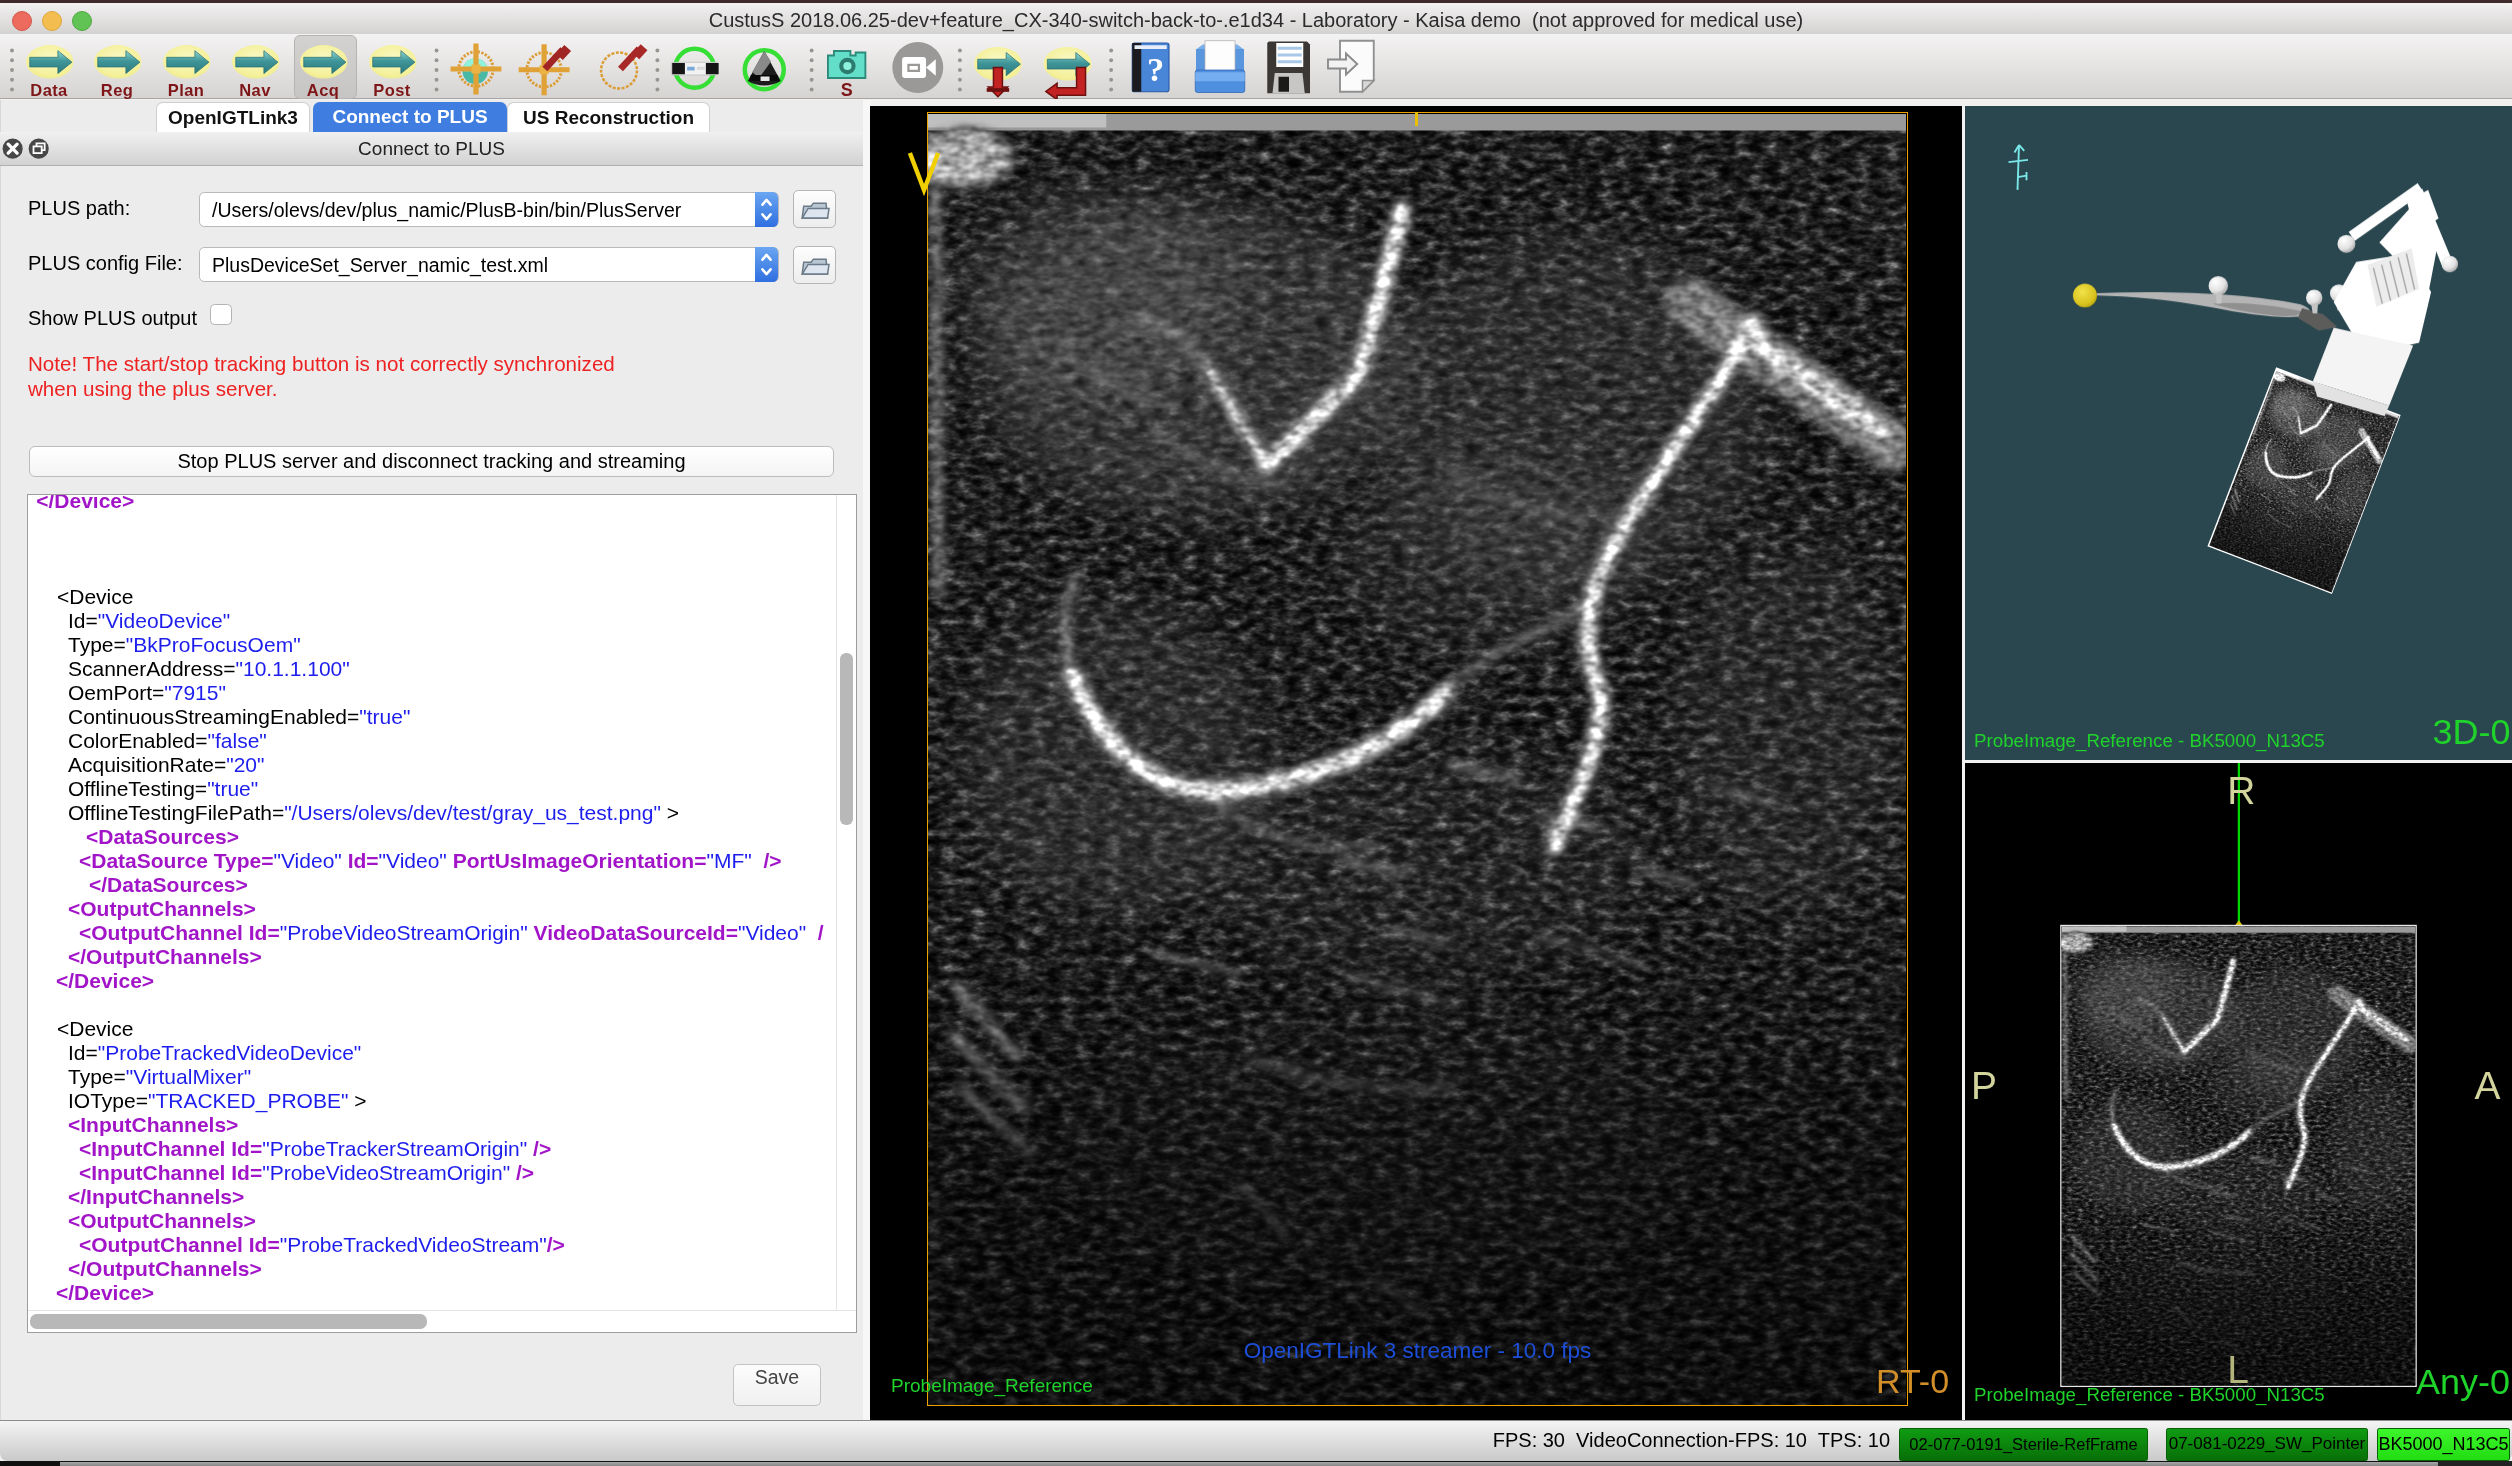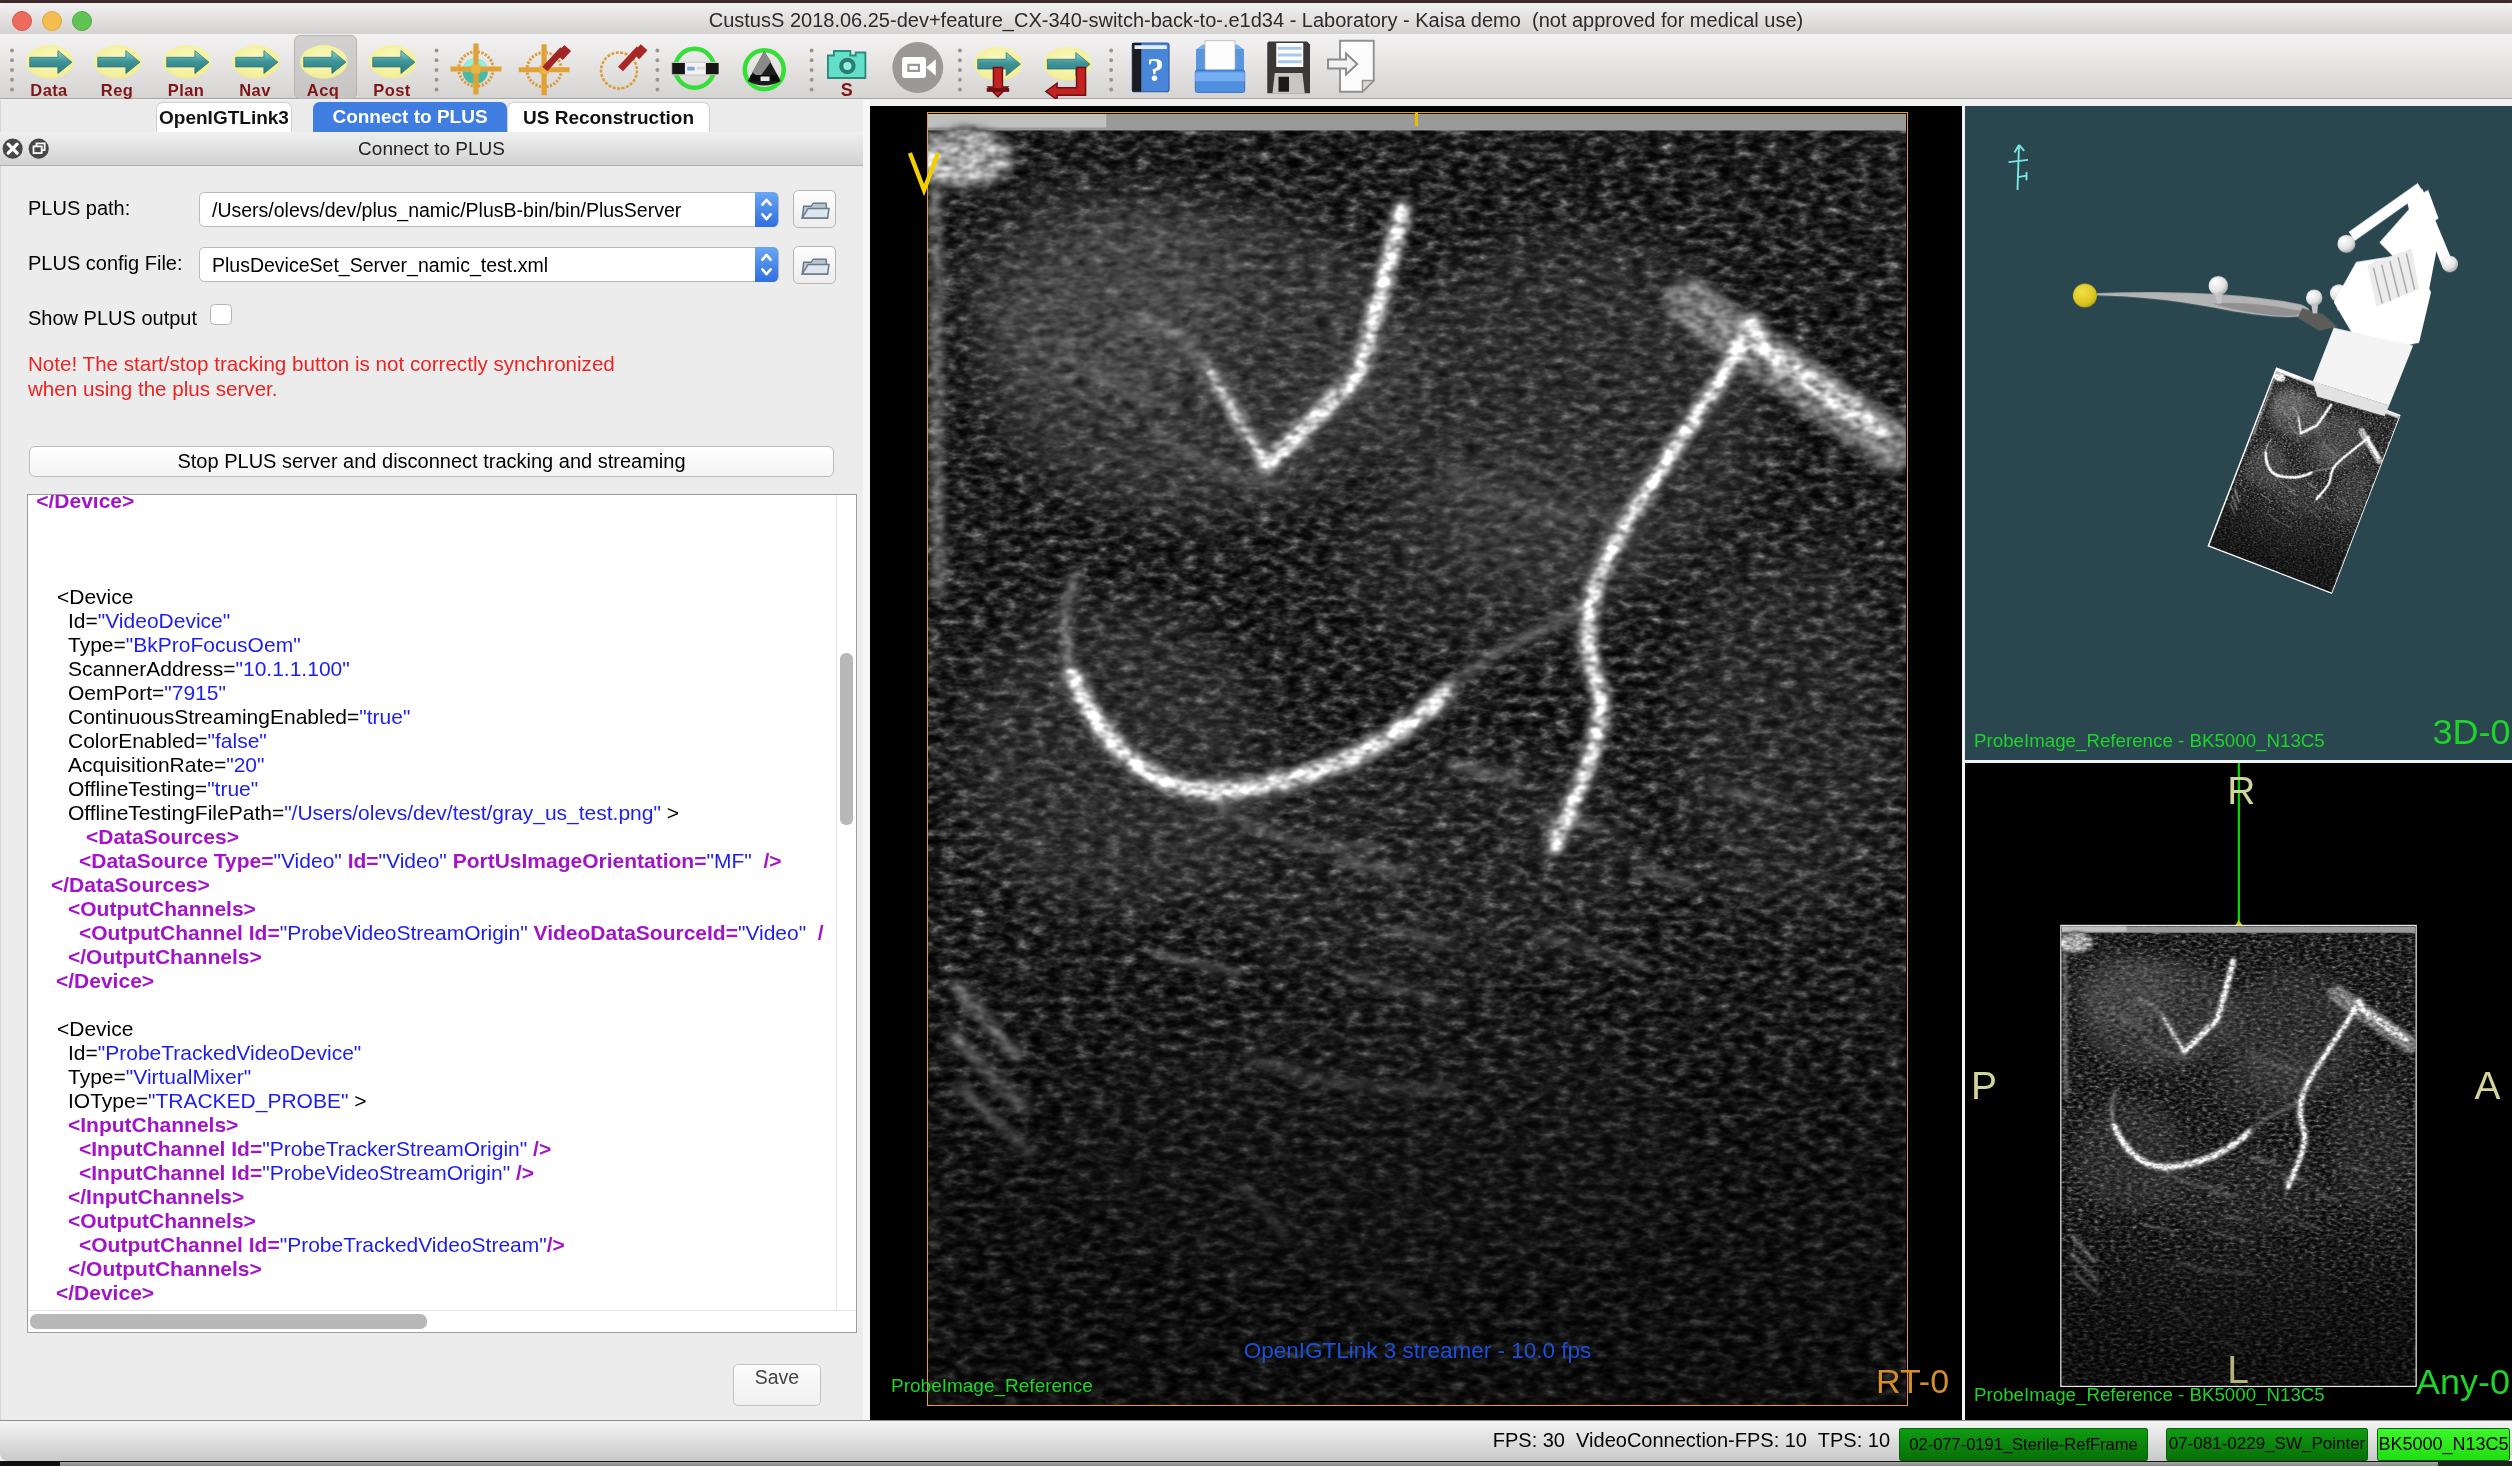--- a/index.html
+++ b/index.html
@@ -239,21 +239,21 @@
       <circle cx="1282" cy="74" r="2.6"></circle>
 <circle cx="1484" cy="22" r="2.6"></circle>
       <circle cx="1484" cy="35" r="2.6"></circle>
       <circle cx="1484" cy="48" r="2.6"></circle>
       <circle cx="1484" cy="61" r="2.6"></circle>
       <circle cx="1484" cy="74" r="2.6"></circle>
 </g>
 </svg>
 <div class="abs" id="lpanel"></div>
 <div class="abs" id="gap1"></div>
-<div class="abs tab" style="left:156px;width:136px">OpenIGTLink3</div>
+<div class="abs tab" style="left:156px;width:154px">OpenIGTLink3</div>
 <div class="abs tab" id="tabsel" style="left:313px;width:194px">Connect to PLUS</div>
 <div class="abs tab" style="left:507px;width:203px">US Reconstruction</div>
 <div class="abs" id="phdr">
     <div class="abs t">Connect to PLUS</div>
   </div>
 <svg class="abs" style="left:0;top:132px" width="67" height="34" viewBox="0 0 90 45">
 <circle cx="17" cy="22" r="13.5" fill="#474747"></circle>
 <path d="M11 16 L23 28 M23 16 L11 28" stroke="#fff" stroke-width="4.5" stroke-linecap="round"></path>
 <circle cx="52" cy="22" r="13.5" fill="#474747"></circle>
 <rect x="45" y="19" width="11" height="9" fill="none" stroke="#fff" stroke-width="2.4"></rect>
@@ -294,21 +294,21 @@
 <div style="padding-left:40px">Type=<i>"BkProFocusOem"</i></div>
 <div style="padding-left:40px">ScannerAddress=<i>"10.1.1.100"</i></div>
 <div style="padding-left:40px">OemPort=<i>"7915"</i></div>
 <div style="padding-left:40px">ContinuousStreamingEnabled=<i>"true"</i></div>
 <div style="padding-left:40px">ColorEnabled=<i>"false"</i></div>
 <div style="padding-left:40px">AcquisitionRate=<i>"20"</i></div>
 <div style="padding-left:40px">OfflineTesting=<i>"true"</i></div>
 <div style="padding-left:40px">OfflineTestingFilePath=<i>"/Users/olevs/dev/test/gray_us_test.png"</i> &gt;</div>
 <div style="padding-left:58px"><b>&lt;DataSources&gt;</b></div>
 <div style="padding-left:51px"><b>&lt;DataSource Type=</b><i>"Video"</i> <b>Id=</b><i>"Video"</i> <b>PortUsImageOrientation=</b><i>"MF"</i> <b>&nbsp;/&gt;</b></div>
-<div style="padding-left:23px"><b>&lt;/DataSources&gt;</b></div>
+<div style="padding-left:61px"><b>&lt;/DataSources&gt;</b></div>
 <div style="padding-left:40px"><b>&lt;OutputChannels&gt;</b></div>
 <div style="padding-left:51px"><b>&lt;OutputChannel Id=</b><i>"ProbeVideoStreamOrigin"</i> <b>VideoDataSourceId=</b><i>"Video"</i> <b>&nbsp;/</b></div>
 <div style="padding-left:40px"><b>&lt;/OutputChannels&gt;</b></div>
 <div style="padding-left:28px"><b>&lt;/Device&gt;</b></div>
 <div>&nbsp;</div>
 <div style="padding-left:29px">&lt;Device</div>
 <div style="padding-left:40px">Id=<i>"ProbeTrackedVideoDevice"</i></div>
 <div style="padding-left:40px">Type=<i>"VirtualMixer"</i></div>
 <div style="padding-left:40px">IOType=<i>"TRACKED_PROBE"</i> &gt;</div>
 <div style="padding-left:40px"><b>&lt;InputChannels&gt;</b></div>

